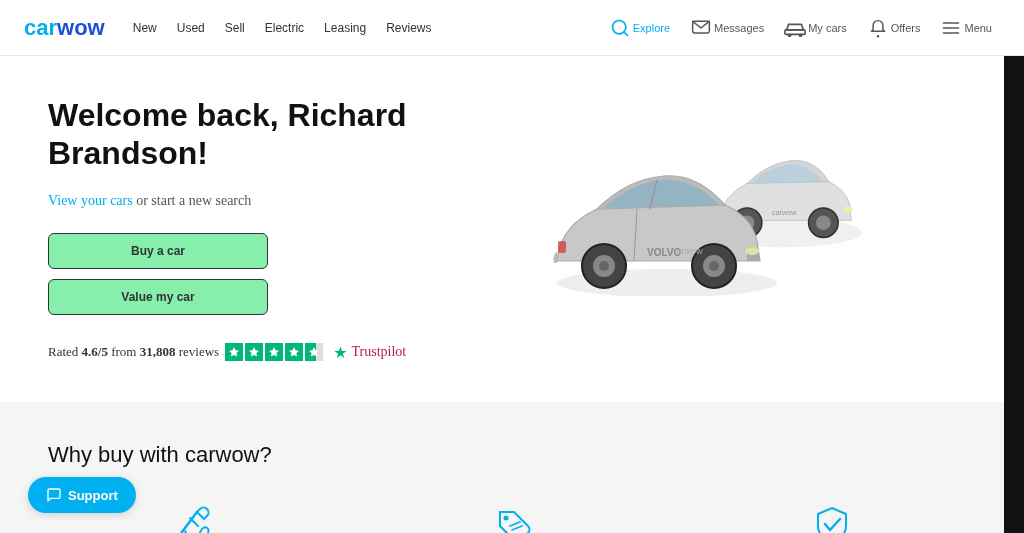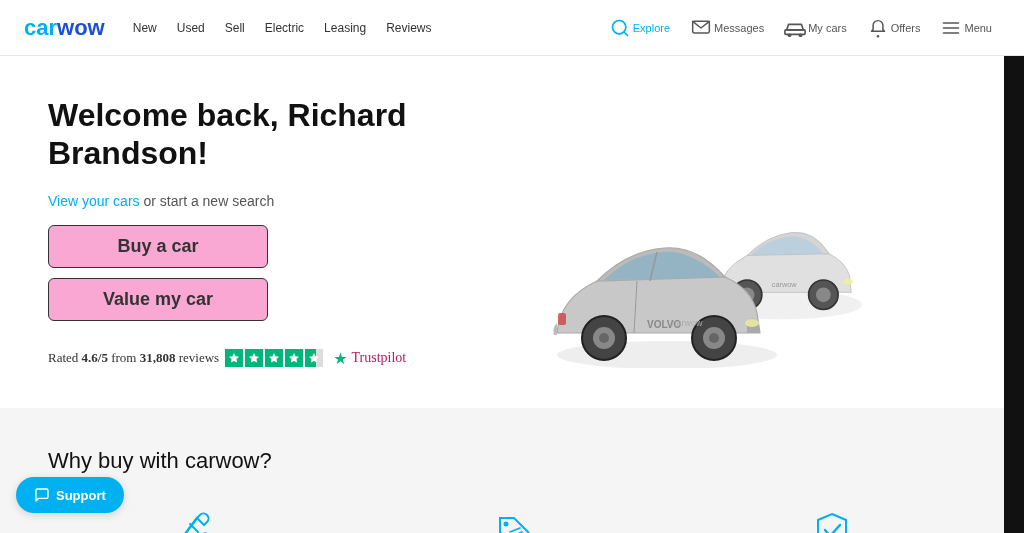--- a/index.html
+++ b/index.html
@@ -15,47 +15,47 @@
     nav a { text-decoration: none; color: #333; font-size: 12px; font-weight: 500; }
     .header-right { display: flex; align-items: center; gap: 4px; margin-left: auto; }
     .header-icon-item { display: flex; align-items: center; gap: 2px; padding: 4px 8px; cursor: pointer; min-width: 48px; }
     .header-icon-item .icon-svg { width: 22px; height: 22px; display: flex; align-items: center; justify-content: center; }
     .header-icon-item .icon-label { font-size: 11px; color: #555; }
     .header-icon-item.active .icon-label { color: #00b0f0; }
     .header-icon-item.active .icon-svg svg { color: #00b0f0; }
     .header-icon-item.active svg path, .header-icon-item.active svg circle, .header-icon-item.active svg rect { stroke: #00b0f0; }
 
     
-    .hero { background: #fff; padding: 40px 48px 40px 48px; display: flex; align-items: flex-end; min-height: 280px; position: relative; }
+    .hero { background: #fff; padding: 40px 48px 40px 48px; display: flex; align-items: flex-start; min-height: 280px; position: relative; }
     .hero-content { flex: 1; max-width: 420px; }
     .hero h1 { font-size: 32px; font-weight: 800; color: #111; line-height: 1.2; margin-bottom: 20px; }
-    .hero-sub { font-size: 14px; color: #555; margin-bottom: 16px; }
+    .hero-sub { font-size: 14px; color: #555; margin-bottom: 24px; font-family: Liberation Serif, serif; }
     .hero-sub a { color: #00b0f0; text-decoration: none; font-weight: 500; }
     .hero-buttons { display: flex; flex-direction: column; gap: 10px; margin-bottom: 28px; max-width: 220px; }
-    .hero-btn { border: 1.5px solid #333; background: #f9a8d4; color: #333; padding: 10px 24px; font-size: 18px; font-weight: 600; border-radius: 6px; cursor: pointer; text-align: center; }
+    .hero-btn { border: 1.5px solid #333; background: #86efac; color: #333; padding: 10px 24px; font-size: 12px; font-weight: 600; border-radius: 6px; cursor: pointer; text-align: center; }
     .trustpilot { display: flex; align-items: center; gap: 6px; font-size: 13px; color: #333; font-family: Liberation Serif, serif; }
     .trustpilot strong { font-weight: 700; }
     .tp-stars { display: flex; gap: 2px; }
     .tp-star { width: 18px; height: 18px; background: #00b67a; display: flex; align-items: center; justify-content: center; }
     .tp-star svg { fill: white; width: 12px; height: 12px; }
     .tp-logo { display: flex; align-items: center; gap: 4px; margin-left: 4px; }
     .tp-logo-star { color: #00b67a; font-size: 16px; }
     .tp-logo-text { font-size: 14px; color: #be185d; font-weight: 500; }
 
     .hero-image { flex: 1; display: flex; justify-content: center; align-items: center; position: relative; }
 
     
     .why-section { background: #f5f5f5; padding: 40px 48px; }
     .why-section h2 { font-size: 22px; font-weight: 400; color: #111; margin-bottom: 32px; }
     .why-cards { display: flex; gap: 32px; }
     .why-card { flex: 1; display: flex; flex-direction: column; align-items: center; text-align: center; }
     .why-icon { width: 48px; height: 48px; margin-bottom: 14px; display: flex; align-items: center; justify-content: center; }
 
     
-    .support-btn { position: fixed; bottom: 20px; left: 16px; background: #00b0f0; color: white; border: none; border-radius: 24px; padding: 10px 18px; font-size: 13px; font-weight: 600; cursor: pointer; display: flex; align-items: center; gap: 6px; box-shadow: 0 2px 8px rgba(0,0,0,0.15); z-index: 100; }
+    .support-btn { position: fixed; bottom: 20px; left: 28px; background: #00b0f0; color: white; border: none; border-radius: 24px; padding: 10px 18px; font-size: 13px; font-weight: 600; cursor: pointer; display: flex; align-items: center; gap: 6px; box-shadow: 0 2px 8px rgba(0,0,0,0.15); z-index: 100; }
     .support-btn svg { width: 16px; height: 16px; }
 
     
     .right-panel { position: fixed; right: 0; top: 0; width: 20px; height: 100%; background: #111; }
   </style>
 </head>
 <body>
 
 <header>
   <div class="logo">

